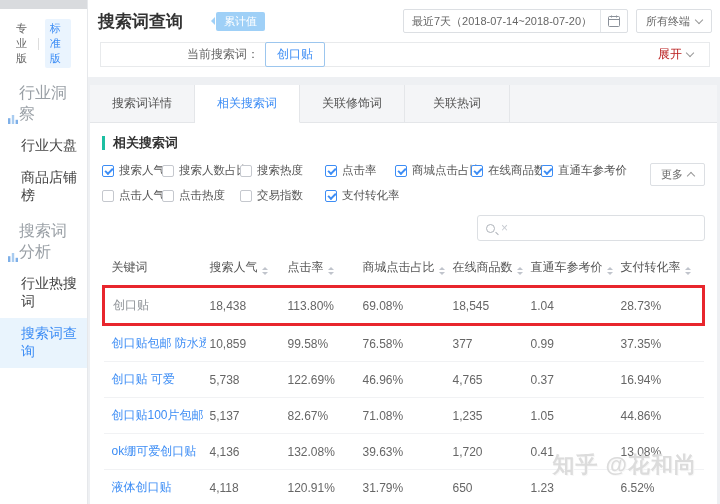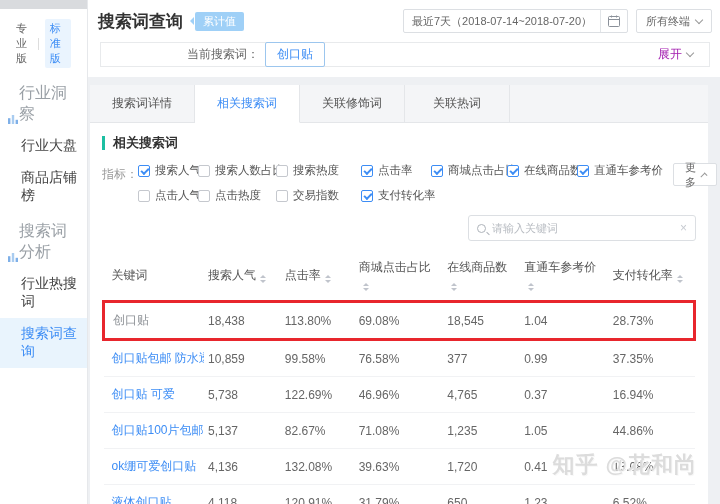--- a/index.html
+++ b/index.html
@@ -16,38 +16,38 @@
   .side-group-header { display:flex; align-items:flex-end; gap:0; padding:9px 6px 5px 7px; color:#9aa0a6; font-size:16px; }
   .side-icon { display:inline-flex; }
   .side-item { padding:7px 0 7px 21px; font-size:14px; color:#444; cursor:pointer; }
   .side-item.active { background:#e9f4fd; color:#3d8df5; }
 
   
   .main { flex:1; display:flex; flex-direction:column; background:#eef0f3; position:relative; min-width:0; }
   .top-white { background:#fff; padding:8px 8px 10px 10px; }
   .title-row { display:flex; align-items:center; height:26px; }
   .page-title { font-size:17px; font-weight:bold; color:#333; }
-  .badge { position:relative; margin-left:12px; background:#9fd0f7; color:#fff; font-size:11px; padding:2px 8px; border-radius:2px; }
+  .badge { position:relative; margin-left:33px; background:#9fd0f7; color:#fff; font-size:11px; padding:2px 8px; border-radius:2px; }
   .badge::before { content:""; position:absolute; left:-5px; top:50%; margin-top:-4px; border:4px solid transparent; border-right-color:#9fd0f7; border-left:0; }
   .header-controls { margin-left:auto; display:flex; align-items:center; gap:8px; }
   .ctrl { display:flex; align-items:center; height:24px; border:1px solid #dcdfe3; border-radius:2px; background:#fff; font-size:11px; color:#666; cursor:pointer; }
   .date-text { padding:0 8px; }
   .ctrl-vline { width:1px; height:22px; background:#e2e5e8; }
   .cal-wrap { padding:0 7px; display:flex; }
   .terminal-btn { padding:0 9px; gap:6px; }
   .chev { width:6px; height:6px; border-right:1px solid #999; border-bottom:1px solid #999; transform:rotate(45deg); margin-top:-3px; }
   .chev.up { transform:rotate(-135deg); margin-top:3px; }
 
   .current-box { margin:8px 2px 0 2px; border:1px solid #e8eaec; height:25px; display:flex; align-items:center; background:#fff; }
   .cur-label { margin-left:86px; color:#666; }
   .term-btn { margin-left:6px; border:1px solid #9cc6ee; color:#3d8df5; background:#fff; font-size:12px; padding:3px 11px; border-radius:2px; cursor:pointer; }
-  .expand { margin-left:auto; margin-right:16px; color:#a21caf; display:flex; align-items:center; gap:5px; cursor:pointer; }
+  .expand { margin-left:auto; margin-right:16px; color:#b91c1c; display:flex; align-items:center; gap:5px; cursor:pointer; }
 
   
-  .panel { flex:1; margin:8px 12px 0 2px; background:#fff; display:flex; flex-direction:column; min-height:0; }
+  .panel { flex:1; margin:8px 3px 0 2px; background:#fff; display:flex; flex-direction:column; min-height:0; }
   .tabs { display:flex; background:#f4f5f7; border-bottom:1px solid #e4e6e9; }
   .tab { width:105px; text-align:center; padding:10px 0; font-size:12px; color:#555; border-right:1px solid #e4e6e9; cursor:pointer; }
   .tab.active { background:#fff; color:#3d8df5; margin-bottom:-1px; border-bottom:1px solid #fff; }
   .panel-body { padding:0 12px; flex:1; }
 
   .section-title { margin-top:13px; font-size:13px; font-weight:bold; color:#333; border-left:3px solid #1cbfa2; padding-left:8px; line-height:14px; }
 
   .indicators { margin-top:13px; display:flex; }
   .ind-head { color:#999; width:36px; padding-top:3px; flex-shrink:0; }
   .ind-grid { flex:1; }
@@ -163,21 +163,20 @@
     <div class="tabs" id="tabs">
         <div class="tab">搜索词详情</div>
         <div class="tab active">相关搜索词</div>
         <div class="tab">关联修饰词</div>
         <div class="tab">关联热词</div>
       </div>
     <div class="panel-body">
       <div class="section-title">相关搜索词</div>
 
       <div class="indicators">
-        <span class="ind-head">指标：</span>
         <div class="ind-grid" id="ind-rows">
             <div class="ind-row">
               <label class="ind-item">
                 <span class="cb checked"></span>
                 <span class="ind-label">搜索人气</span>
               </label>
               <label class="ind-item">
                 <span class="cb"></span>
                 <span class="ind-label">搜索人数占比</span>
               </label>
@@ -223,21 +222,20 @@
           </div>
         <button class="more-btn">
           <span>更多</span>
           <span class="chev up"></span>
         </button>
       </div>
 
       <div class="search-row">
         <div class="search-box">
           <span class="mag"></span>
-          <input type="text" placeholder="请输入关键词" style="">
           <span class="clear-x">×</span>
         </div>
       </div>
 
       <table>
         <colgroup>
           <col style="width:17%">
             <col style="width:13%">
             <col style="width:12.5%">
             <col style="width:15%">

